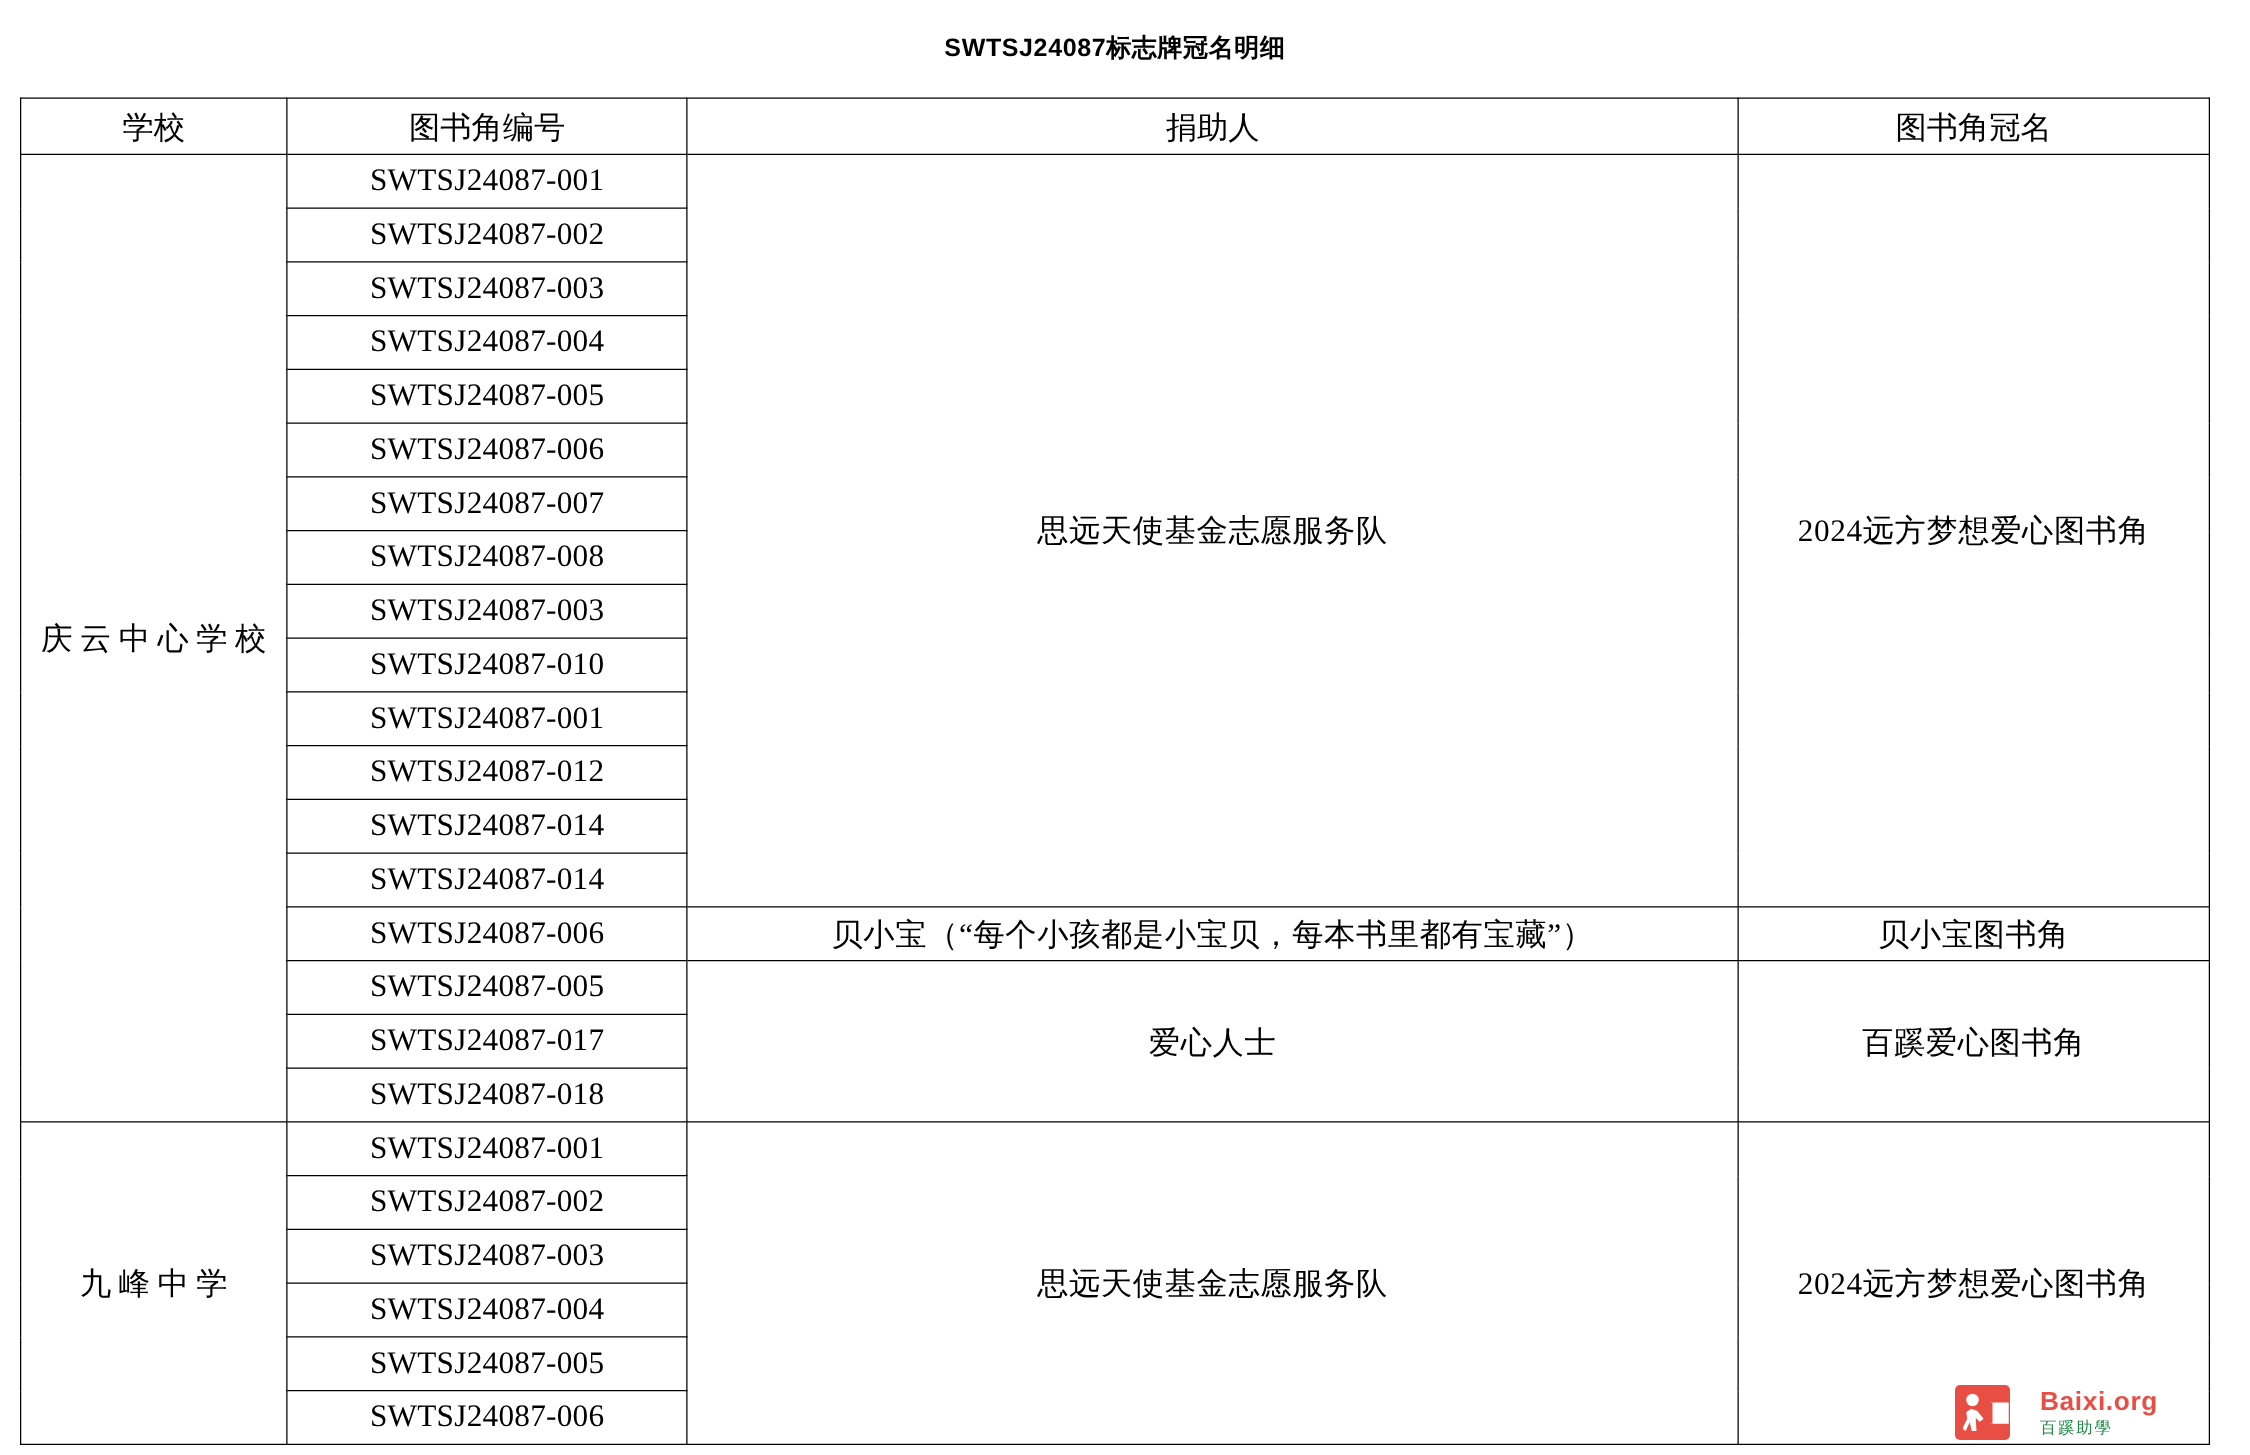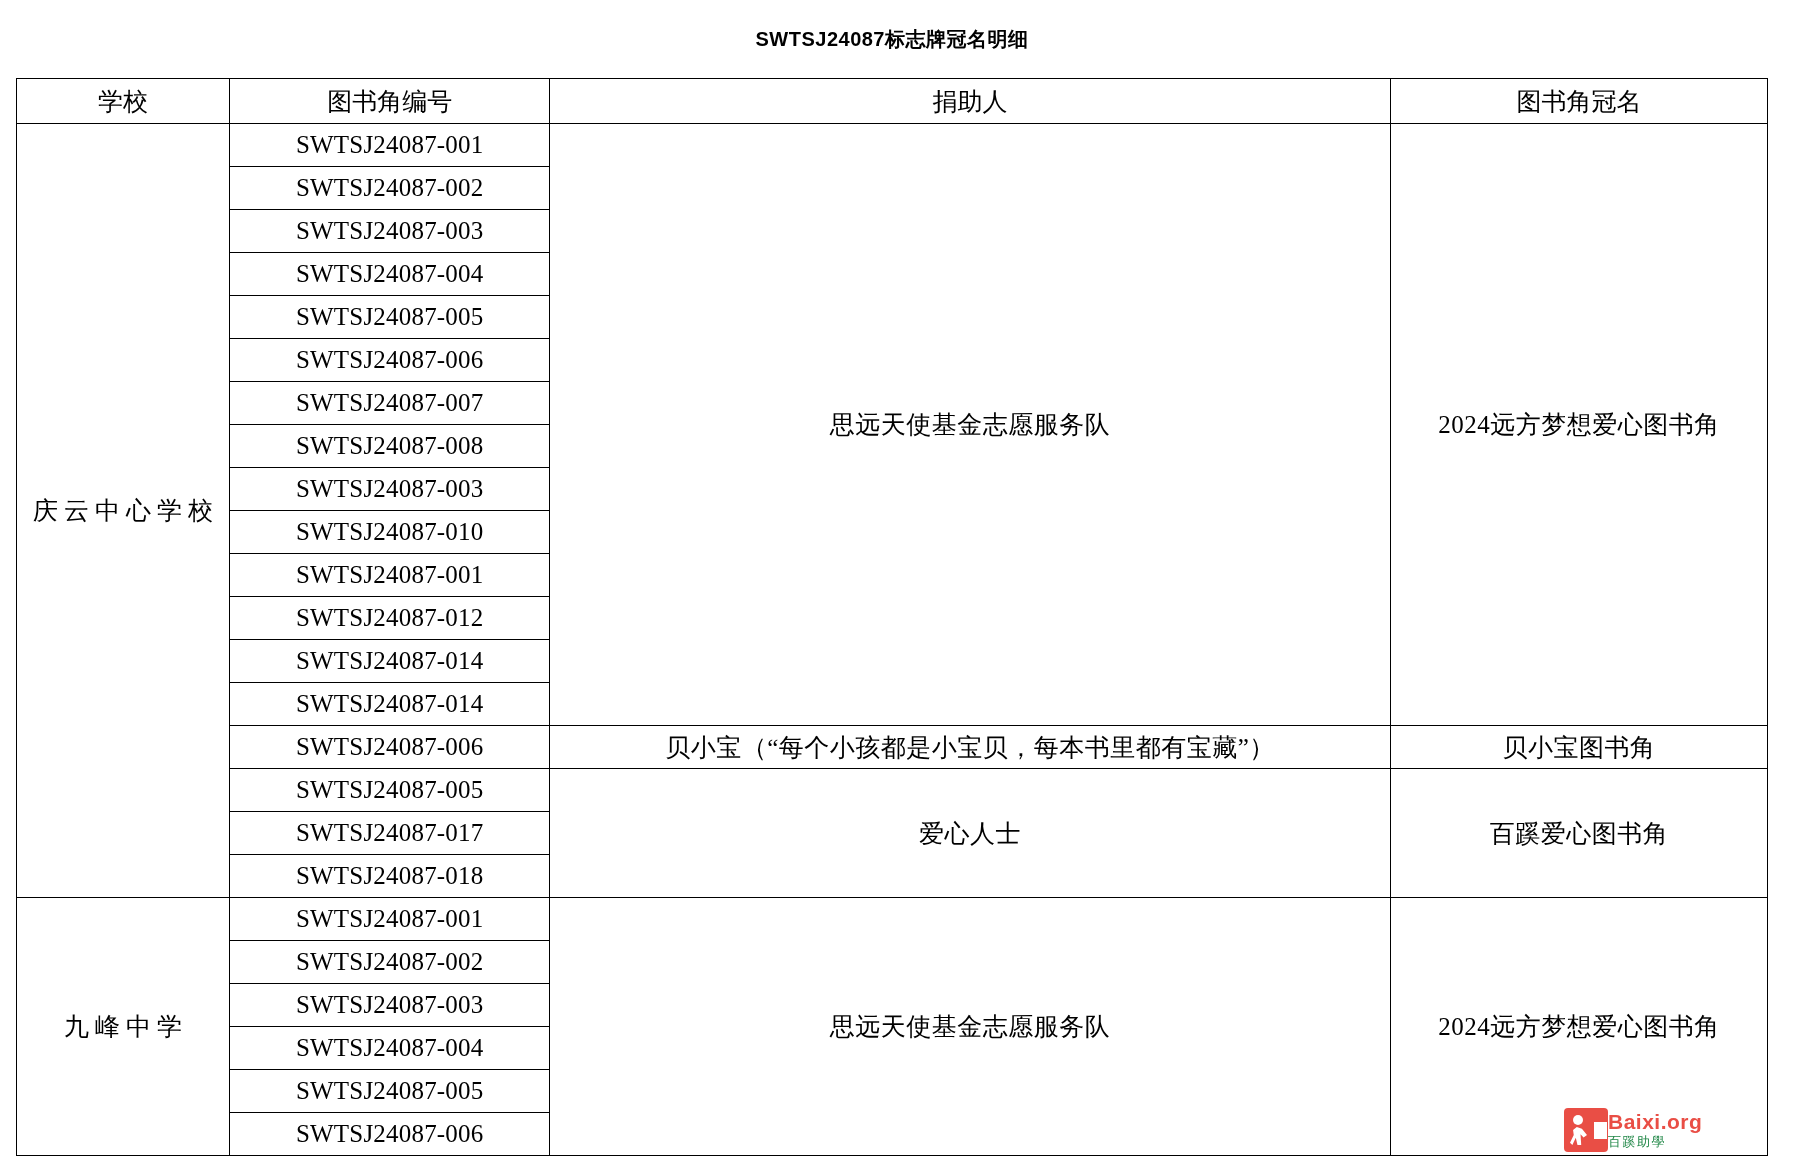--- a/index.html
+++ b/index.html
@@ -70,21 +70,21 @@
     font-size: 24px;
   }
   .watermark {
     position: absolute;
     right: 28px;
     bottom: 8px;
     width: 208px;
     height: 52px;
     display: flex;
     align-items: center;
-    gap: 0;
+    gap: 24px;
     opacity: 0.95;
   }
   .wm-logo {
     width: 44px;
     height: 44px;
     background: #e8453c;
     border-radius: 4px;
     position: relative;
     flex: 0 0 auto;
   }

